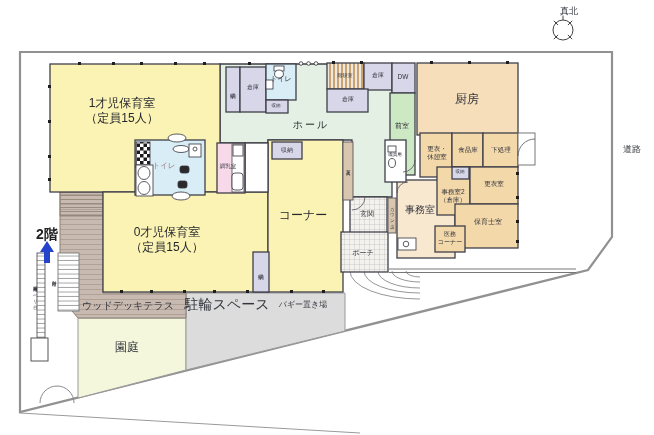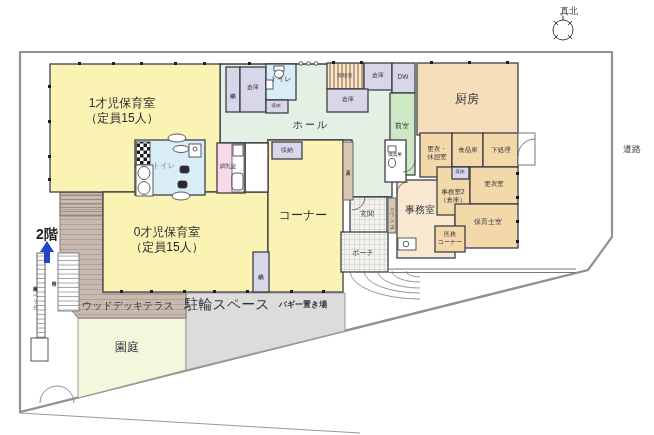--- a/index.html
+++ b/index.html
@@ -231,20 +231,20 @@
 <div class="lbl" style="left:363px;top:253px;font-size:7px;">ポーチ</div>
 <div class="lbl v" style="left:348px;top:170px;font-size:4.5px;">下足入れ</div>
 <div class="lbl v" style="left:392px;top:215px;font-size:4.5px;">カウンター</div>
 <div class="lbl" style="left:287px;top:151px;font-size:6px;">収納</div>
 <div class="lbl" style="left:228px;top:166px;font-size:5.5px;">調乳室</div>
 <div class="lbl toiletc" style="left:164px;top:166px;font-size:7.5px;">トイレ</div>
 <div class="lbl v" style="left:261px;top:270px;font-size:5.5px;">収納</div>
 
 <div class="lbl" style="left:128px;top:306px;font-size:10px;">ウッドデッキテラス</div>
 <div class="lbl" style="left:227px;top:305px;font-size:14px;">駐輪スペース</div>
-<div class="lbl" style="left:303px;top:305px;font-size:8px;font-weight:bold;">バギー置き場</div>
+<div class="lbl" style="left:303px;top:305px;font-size:8px;">バギー置き場</div>
 <div class="lbl" style="left:127px;top:347px;font-size:12px;">園庭</div>
 
 <div class="lbl blue2f" style="left:47px;top:235px;">2階</div>
 <div class="lbl v" style="left:35px;top:292px;font-size:4.5px;">避難用スベリ台</div>
 <div class="lbl v" style="left:54px;top:278px;font-size:4.5px;">外階段</div>
 
 </div>
 
 </body></html>

